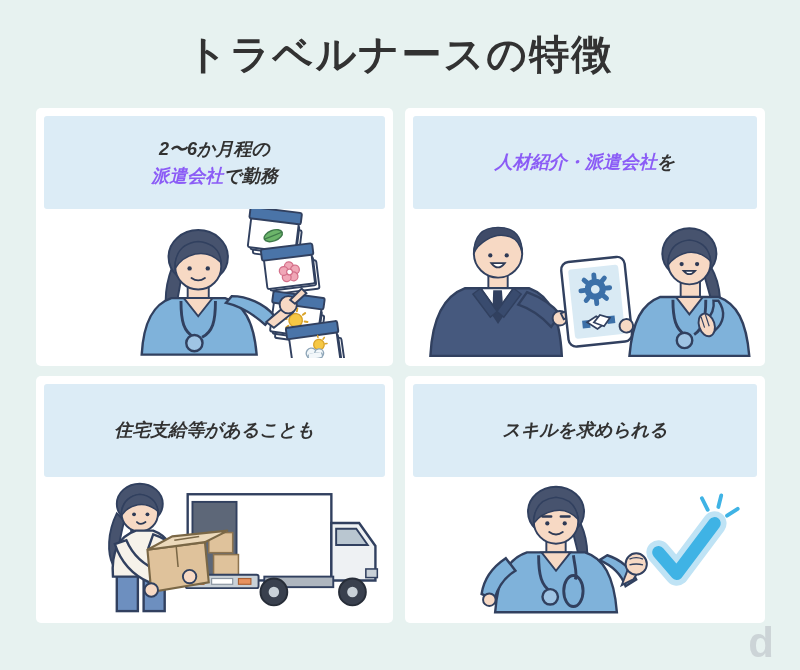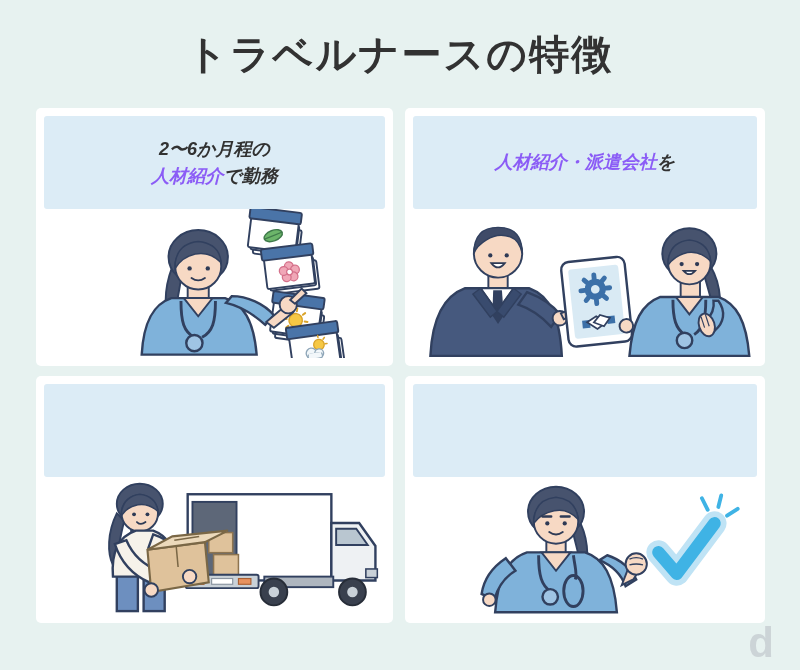--- a/index.html
+++ b/index.html
@@ -43,21 +43,21 @@
 
   <div class="title-wrap">
     <h1 class="title">トラベルナースの特徴</h1>
   </div>
 
   <div class="grid">
 
     <section class="panel">
       <div class="panel-header">
         <div><span>2〜6か月程の</span></div>
-        <div><span class="em">人材紹介</span><span>で勤務</span></div>
+        <div><span class="em">派遣会社</span><span>で勤務</span></div>
       </div>
       <div class="illus">
         <svg viewBox="0 0 356 152" preserveAspectRatio="xMidYMin meet">
 
           <g>
             <g transform="translate(218,-4) rotate(7)">
               <rect x="6" y="20" width="48" height="30" rx="2" fill="#fff" stroke="#31405f" stroke-width="2"></rect>
               <rect x="3" y="16" width="48" height="30" rx="2" fill="#fff" stroke="#31405f" stroke-width="2"></rect>
               <rect x="0" y="12" width="50" height="32" rx="2" fill="#fff" stroke="#31405f" stroke-width="2"></rect>
               <rect x="-2" y="2" width="54" height="12" rx="2" fill="#4a74a8" stroke="#31405f" stroke-width="2"></rect>
@@ -212,20 +212,21 @@
               <line x1="-3" y1="-10" x2="-3" y2="2" stroke="#31405f" stroke-width="1.2"></line>
               <line x1="2" y1="-11" x2="2" y2="2" stroke="#31405f" stroke-width="1.2"></line>
             </g>
           </g>
         </svg>
       </div>
     </section>
 
     <section class="panel">
       <div class="panel-header">
+        <div><span>住宅支給等があることも</span></div>
       </div>
       <div class="illus">
         <svg viewBox="0 0 356 140" preserveAspectRatio="xMidYMin meet">
 
           <g>
             <rect x="150" y="18" width="150" height="90" fill="#fff" stroke="#31405f" stroke-width="2.5"></rect>
             <rect x="155" y="26" width="46" height="78" fill="#5d6778" stroke="#31405f" stroke-width="2"></rect>
             <rect x="172" y="58" width="25" height="21" fill="#dfc29b" stroke="#8d7450" stroke-width="1.6"></rect>
             <rect x="177" y="81" width="26" height="21" fill="#dfc29b" stroke="#8d7450" stroke-width="1.6"></rect>
             <path d="M 300 48 L 329 48 L 346 72 L 346 108 L 300 108 Z" fill="#eef1f3" stroke="#31405f" stroke-width="2.5"></path>
@@ -265,20 +266,21 @@
             <path d="M 136 66 L 162 62" stroke="#7a6746" stroke-width="1.6"></path>
             <circle cx="112" cy="118" r="7" fill="#f7d9c4" stroke="#31405f" stroke-width="2"></circle>
             <circle cx="152" cy="104" r="7" fill="#f7d9c4" stroke="#31405f" stroke-width="2"></circle>
           </g>
         </svg>
       </div>
     </section>
 
     <section class="panel">
       <div class="panel-header">
+        <div><span>スキルを求められる</span></div>
       </div>
       <div class="illus">
         <svg viewBox="0 0 356 140" preserveAspectRatio="xMidYMin meet">
 
           <g>
             <path d="M 170 42 C 181 60 183 84 177 98 C 170 82 168 62 163 50 Z" fill="#47536e" stroke="#31405f" stroke-width="2"></path>
             <ellipse cx="148" cy="36" rx="29" ry="26" fill="#47536e" stroke="#31405f" stroke-width="2"></ellipse>
             <rect x="138" y="60" width="20" height="22" fill="#f7d9c4" stroke="#31405f" stroke-width="2"></rect>
             <circle cx="148" cy="46" r="23" fill="#f7d9c4" stroke="#31405f" stroke-width="2"></circle>
             <path d="M 125 44 Q 127 23 148 21 Q 169 23 171 44 Q 160 32 146 35 Q 132 38 125 48 Z" fill="#47536e" stroke="#31405f" stroke-width="1.5"></path>

